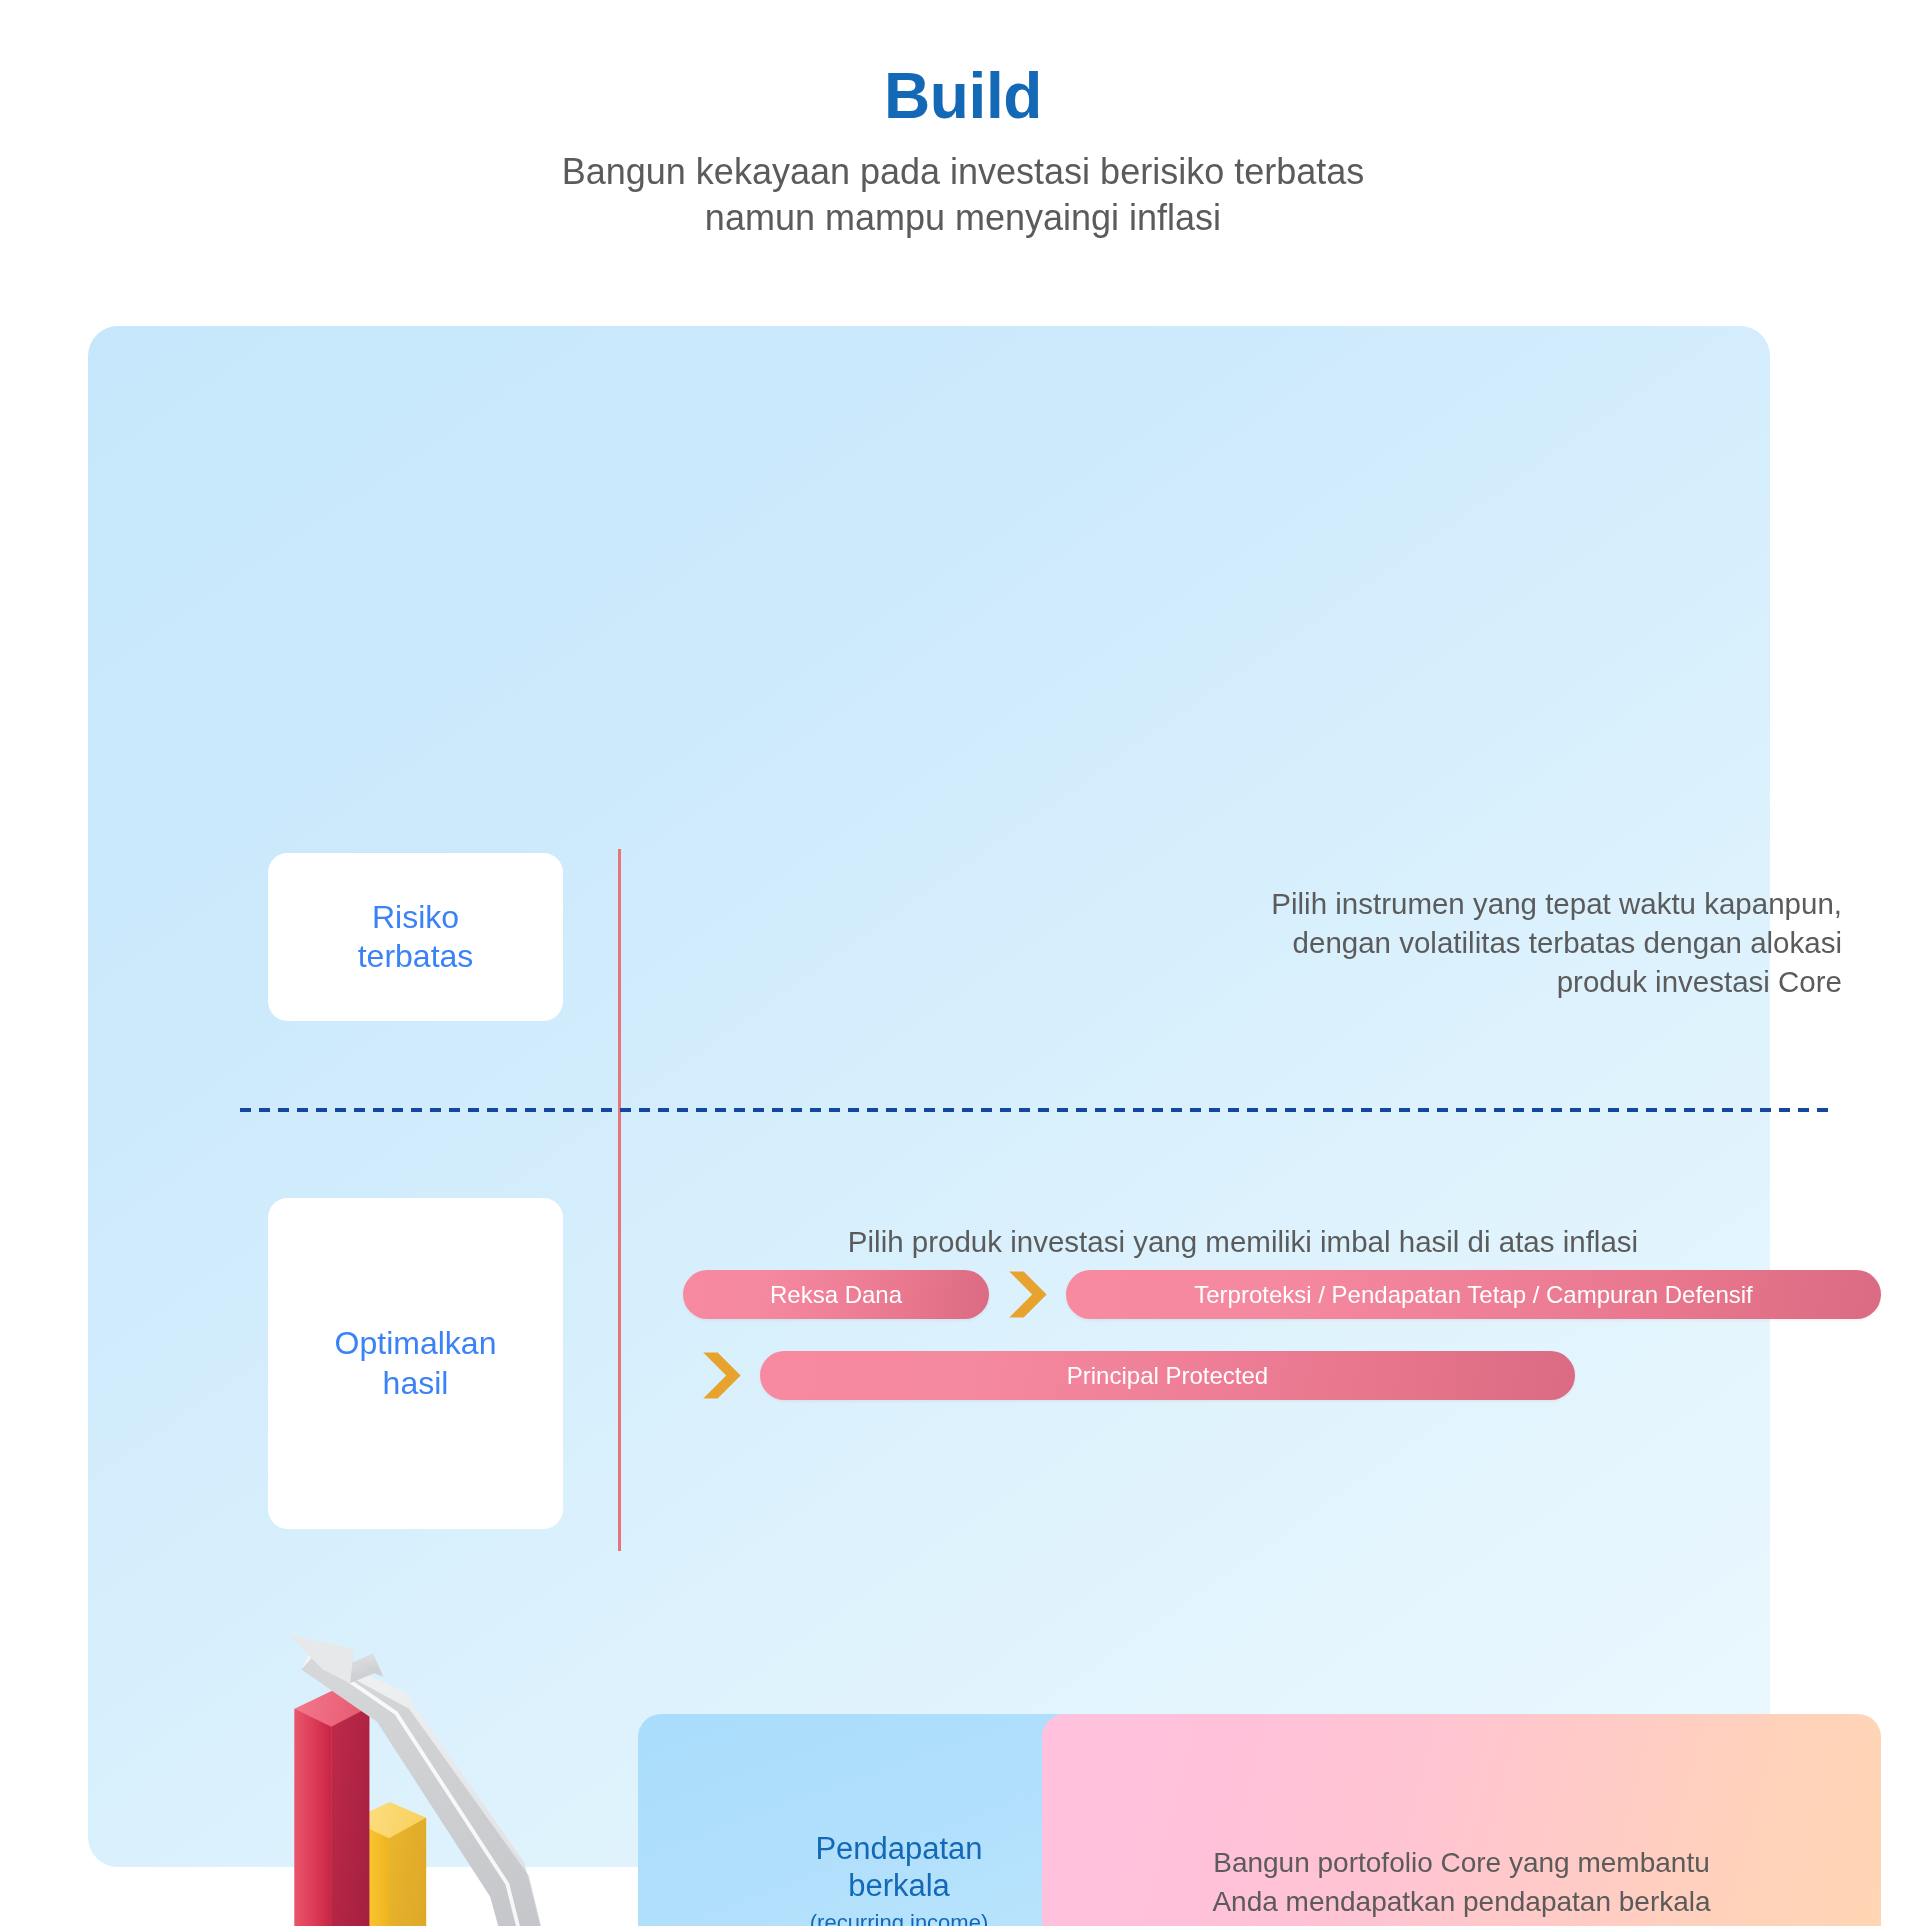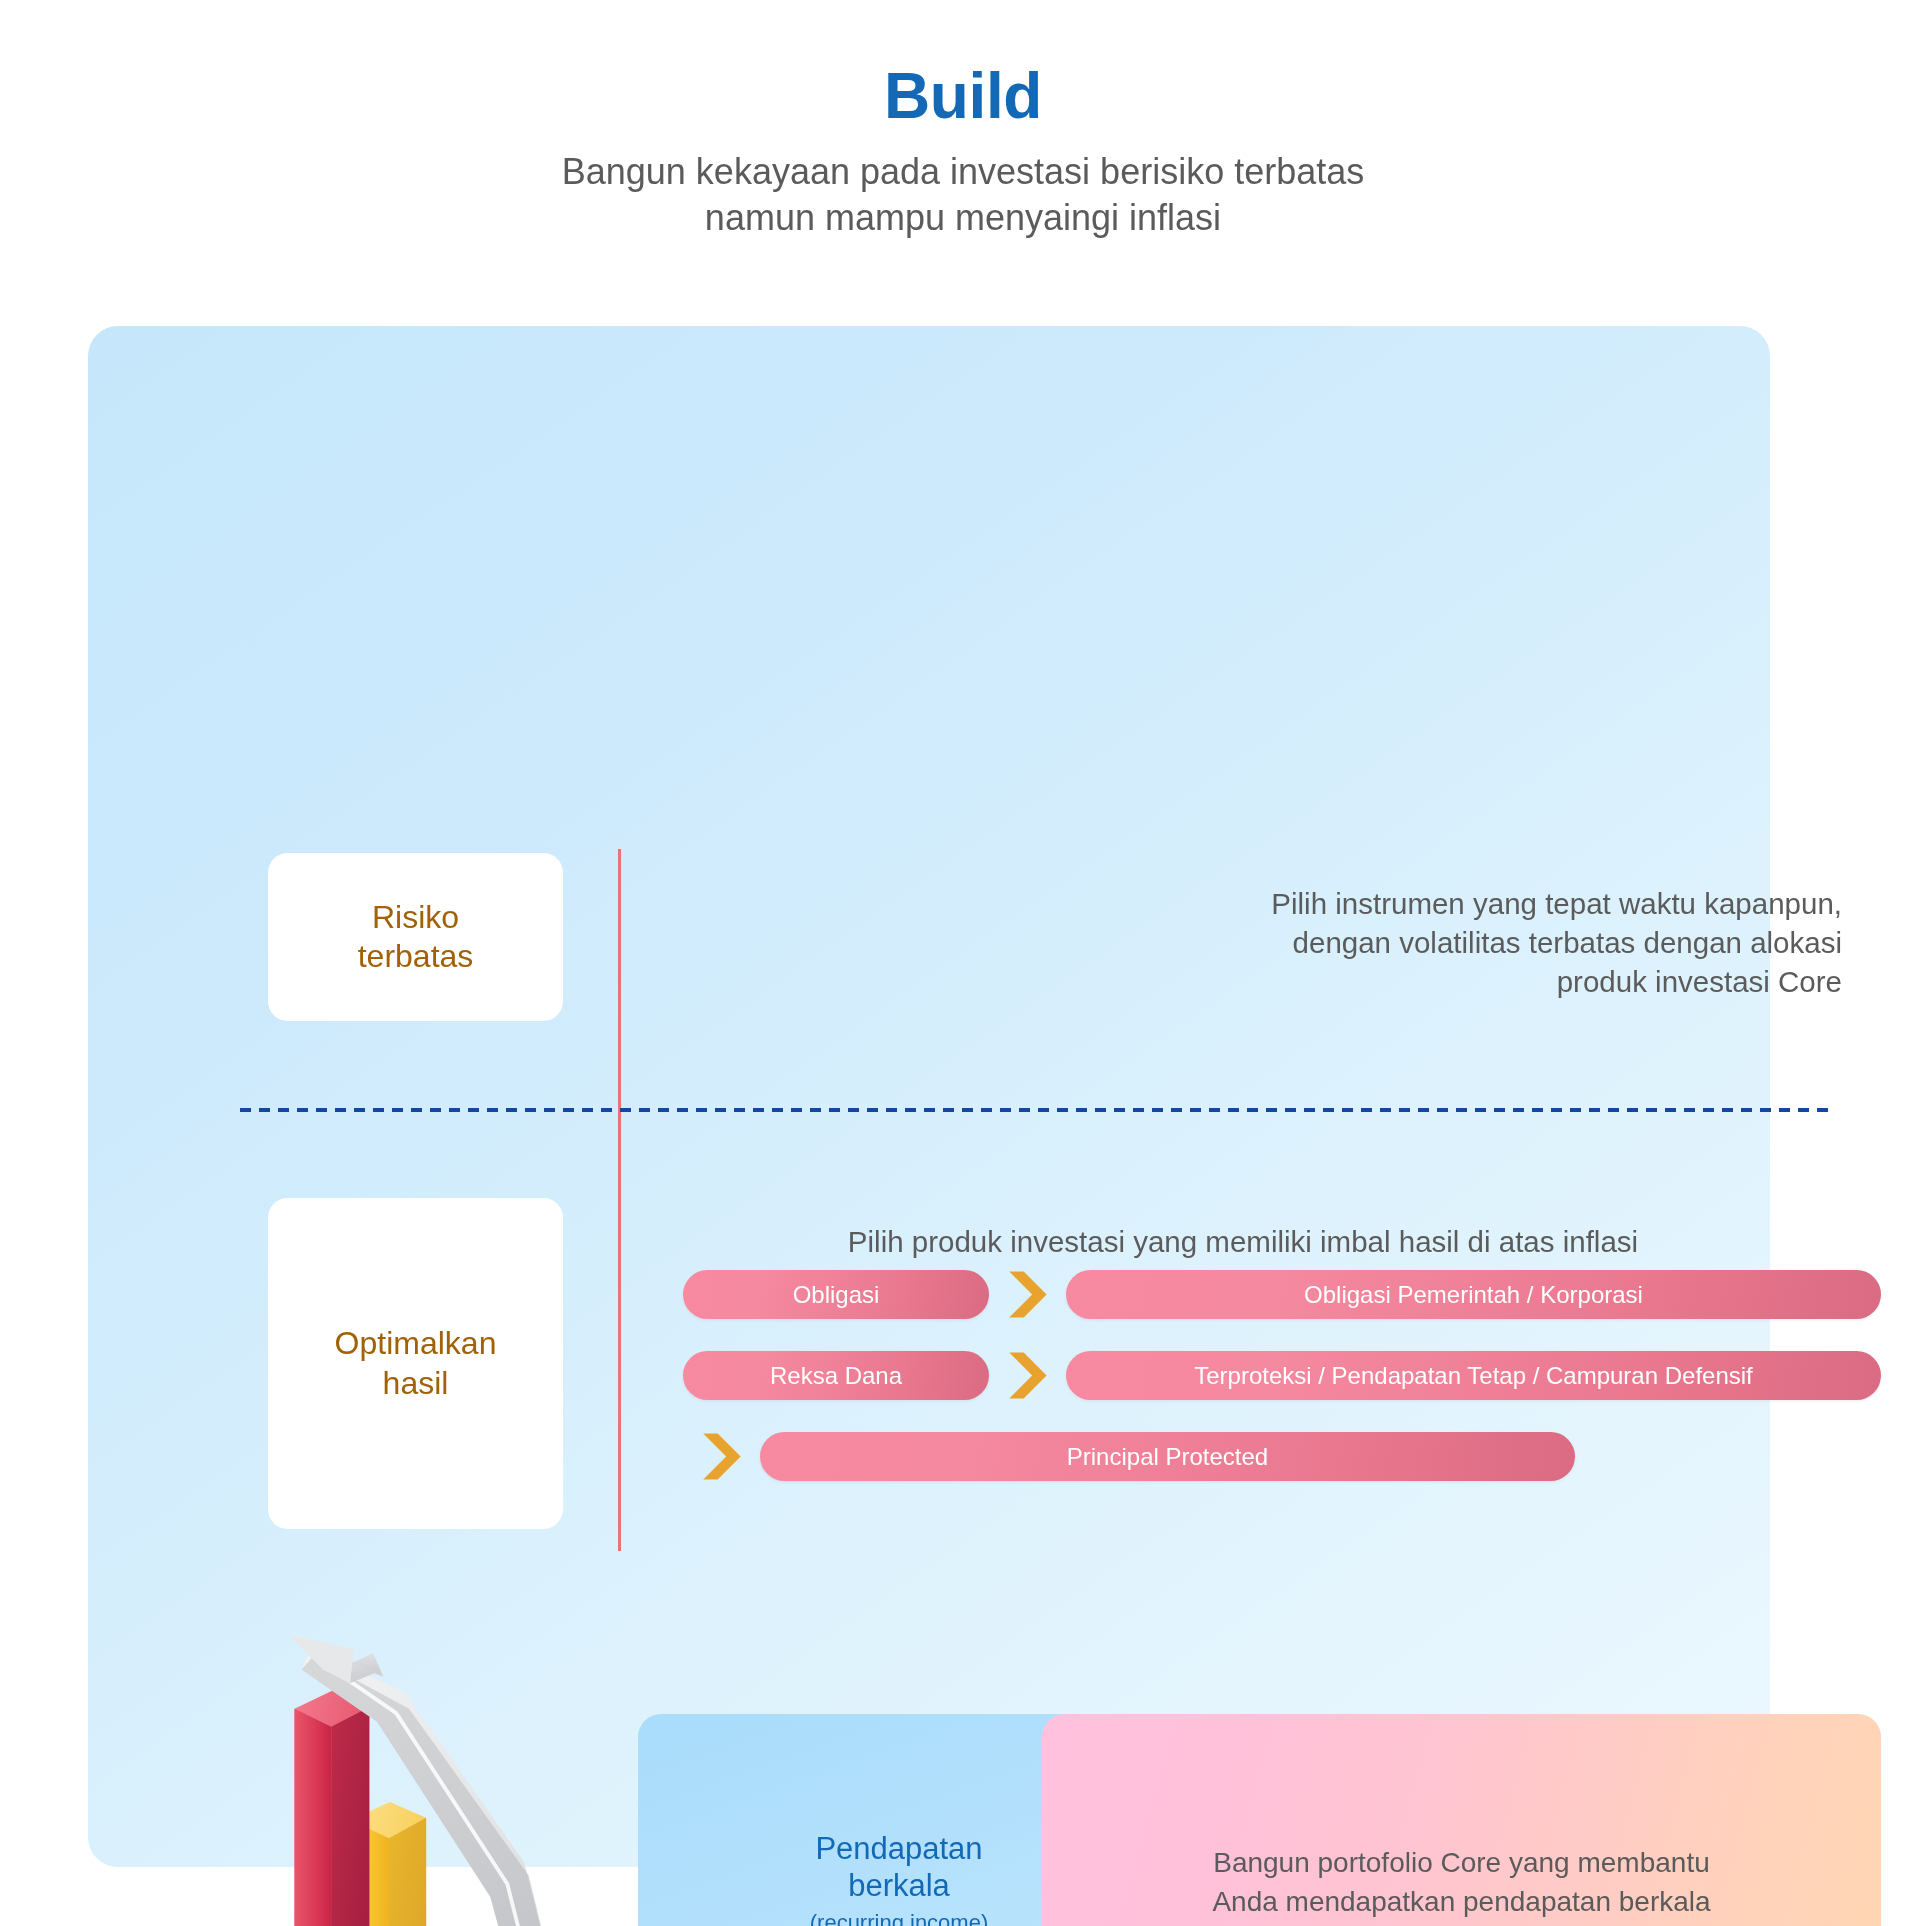--- a/index.html
+++ b/index.html
@@ -79,21 +79,21 @@
 
   
   .wcard {
     position: absolute;
     background: #ffffff;
     border-radius: 19.7px;
     display: flex;
     align-items: center;
     justify-content: center;
     text-align: center;
-    color: #a16207;
+    color: #3b82f6;
     line-height: 1.22;
   }
   .wcard-risk {
     left: 180px; top: 527px;
     width: 295px; height: 168px;
     font-size: 32px;
   }
   .wcard-opt {
     left: 180px; top: 860px;
     width: 295px; height: 331px;
@@ -267,29 +267,20 @@
       <div>
         <div>Optimalkan</div>
         <div>hasil</div>
       </div>
     </div>
 
     <div class="pills-heading">Pilih produk investasi yang memiliki imbal hasil di atas inflasi</div>
 
     <div class="pill-rows">
 
-      <div class="pill-row">
-        <div class="pill pill-left">Obligasi</div>
-        <div class="chev">
-          <svg width="47" height="51" viewBox="0 0 110 120" aria-hidden="true">
-            <polygon points="12,6 46,6 100,60 46,114 12,114 66,60" fill="#e8a32e"></polygon>
-          </svg>
-        </div>
-        <div class="pill pill-right">Obligasi Pemerintah / Korporasi</div>
-      </div>
 
       <div class="pill-row">
         <div class="pill pill-left">Reksa Dana</div>
         <div class="chev">
           <svg width="47" height="51" viewBox="0 0 110 120" aria-hidden="true">
             <polygon points="12,6 46,6 100,60 46,114 12,114 66,60" fill="#e8a32e"></polygon>
           </svg>
         </div>
         <div class="pill pill-right">Terproteksi / Pendapatan Tetap / Campuran Defensif</div>
       </div>

